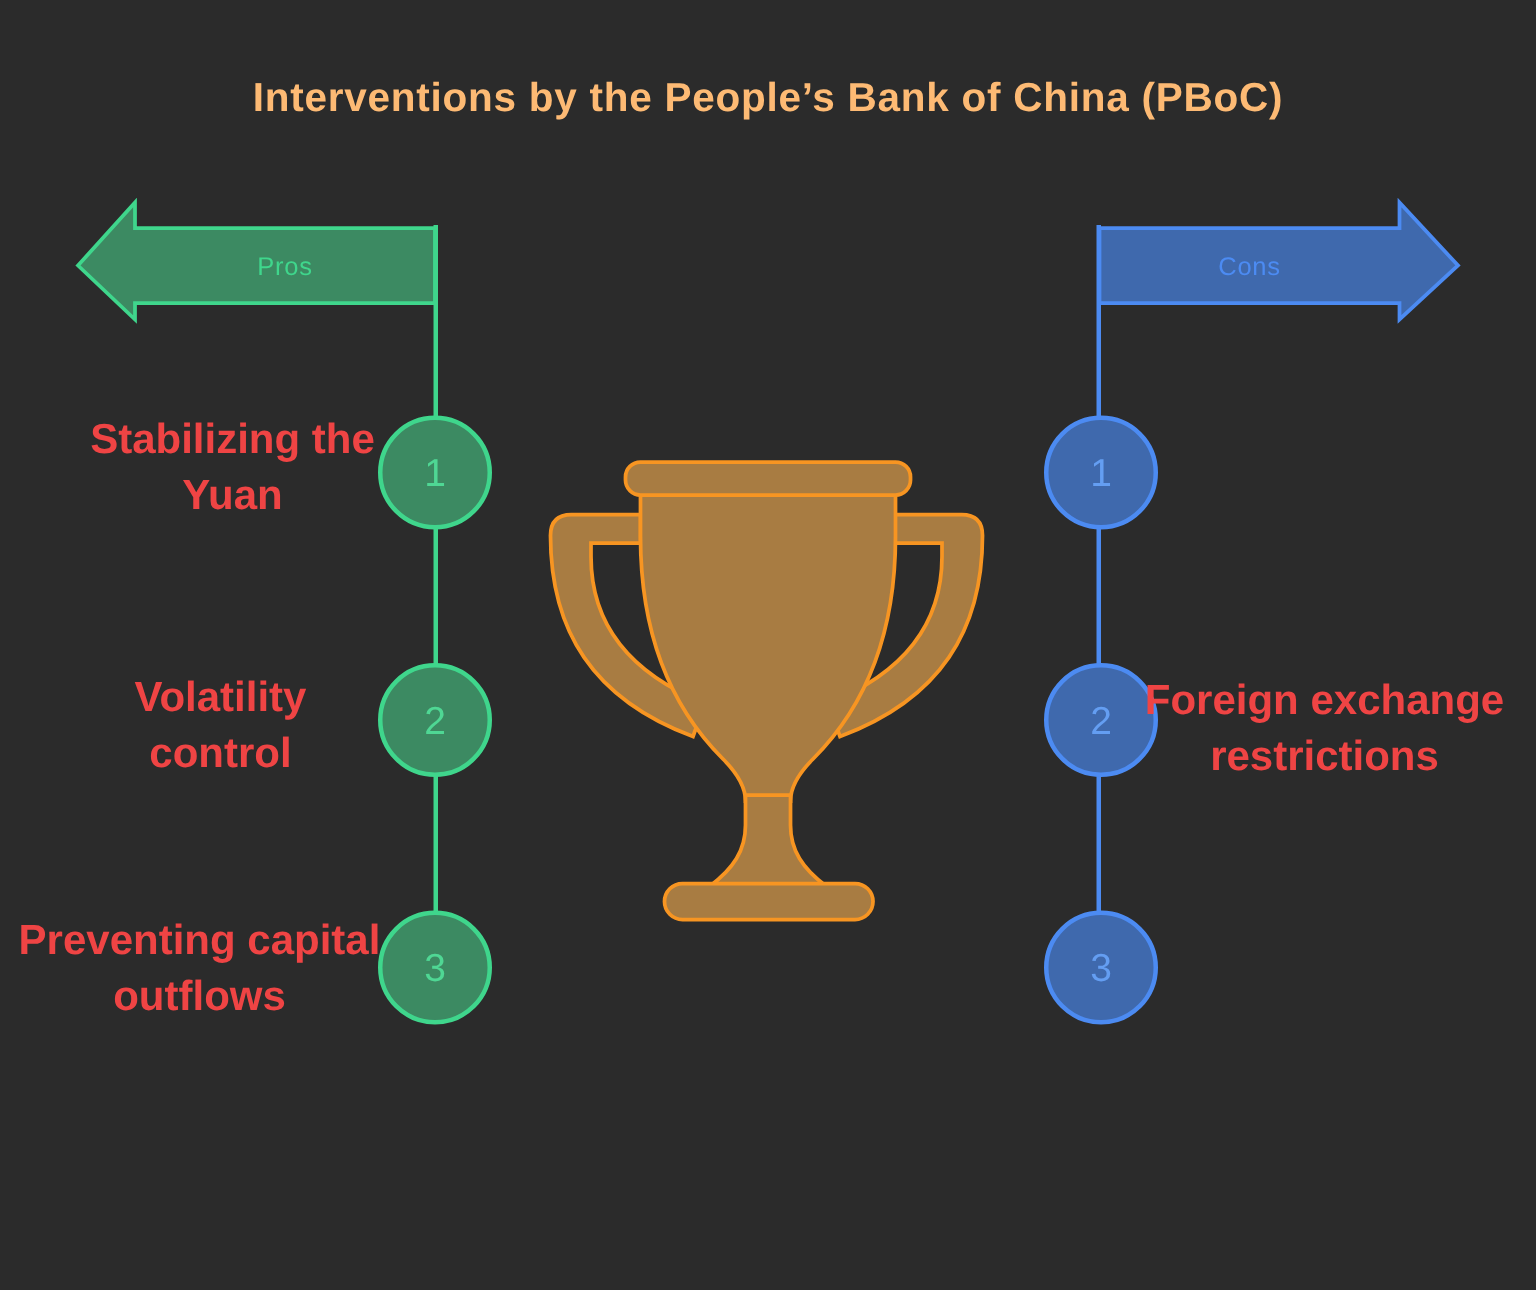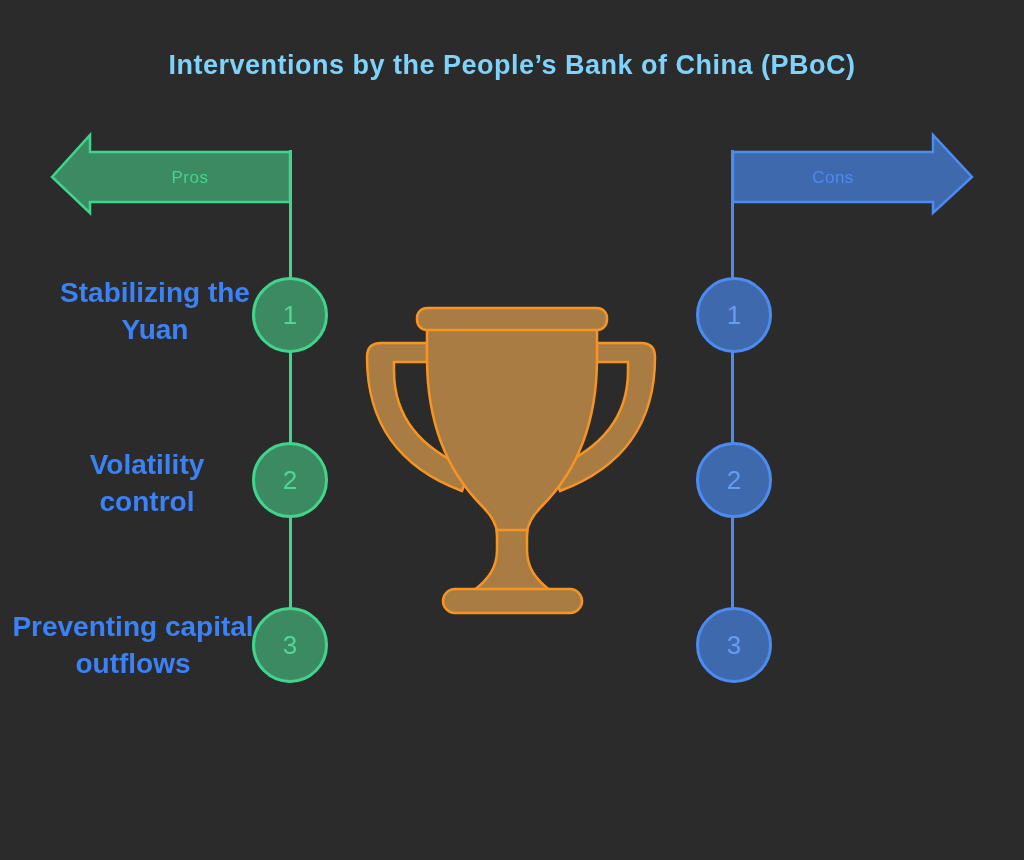--- a/index.html
+++ b/index.html
@@ -10,21 +10,21 @@
     background: #2b2b2b;
     font-family: "Liberation Sans", sans-serif;
     overflow: hidden;
   }
   .title {
     position: absolute;
     top: 50px;
     left: 0;
     width: 100%;
     text-align: center;
-    color: #7dd3fc;
+    color: #fdba74;
     font-size: 27px;
     font-weight: bold;
     letter-spacing: 0.5px;
   }
   .arrow-svg { position: absolute; }
   .arrow-label {
     font-size: 17px;
     letter-spacing: 0.5px;
   }
   .vline {
@@ -51,21 +51,21 @@
     border-color: #3fd68c;
     color: #4fd794;
   }
   .circle.blue {
     background: #3f69ad;
     border-color: #4c8bf2;
     color: #649ef2;
   }
   .item-label {
     position: absolute;
-    color: #3b82f6;
+    color: #ef4444;
     font-weight: bold;
     font-size: 28px;
     line-height: 37px;
     text-align: center;
   }
   
   .pos-c-l1 { left: 252px; top: 277px; }
   .pos-c-l2 { left: 252px; top: 442px; }
   .pos-c-l3 { left: 252px; top: 607px; }
   .pos-t-l1 { left: 50px;  top: 274px; width: 210px; }
@@ -121,20 +121,21 @@
   <div class="circle blue pos-c-r1">
     <span>1</span>
   </div>
   <div class="circle blue pos-c-r2">
     <span>2</span>
   </div>
   <div class="circle blue pos-c-r3">
     <span>3</span>
   </div>
 
+  <div class="item-label pos-t-r2">Foreign exchange restrictions</div>
 
   <svg class="trophy-svg" width="296" height="320" viewBox="0 0 296 320" fill="#a87c42" stroke="#f79522" stroke-width="2.5">
 
     <path d="M 64 45 L 18 45 Q 4 45 4 59 C 4 122 32 168 99 193 L 107 171 C 50 148 31 112 31 73 L 31 64 L 64 64 Z"></path>
 
     <path d="M 232 45 L 278 45 Q 292 45 292 59 C 292 122 264 168 197 193 L 189 171 C 246 148 265 112 265 73 L 265 64 L 232 64 Z"></path>
 
     <path d="M 64 31 L 234 31 L 234 60 C 234 135 207 180 179 208 C 169 218 164 227 164 236 L 134 236 C 134 227 129 218 119 208 C 91 180 64 135 64 60 Z"></path>
 
     <path d="M 134 232 L 164 232 L 164 252 C 164 269 172 281 188 293 L 110 293 C 126 281 134 269 134 252 Z"></path>

